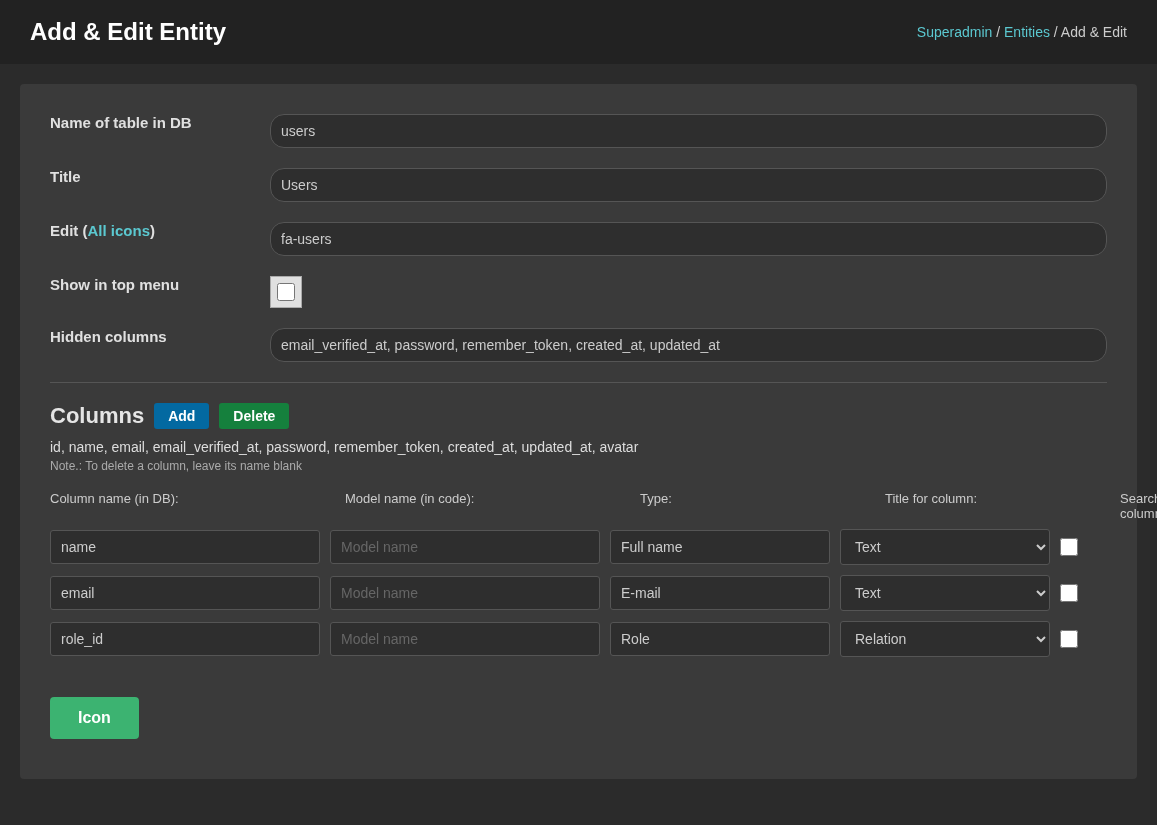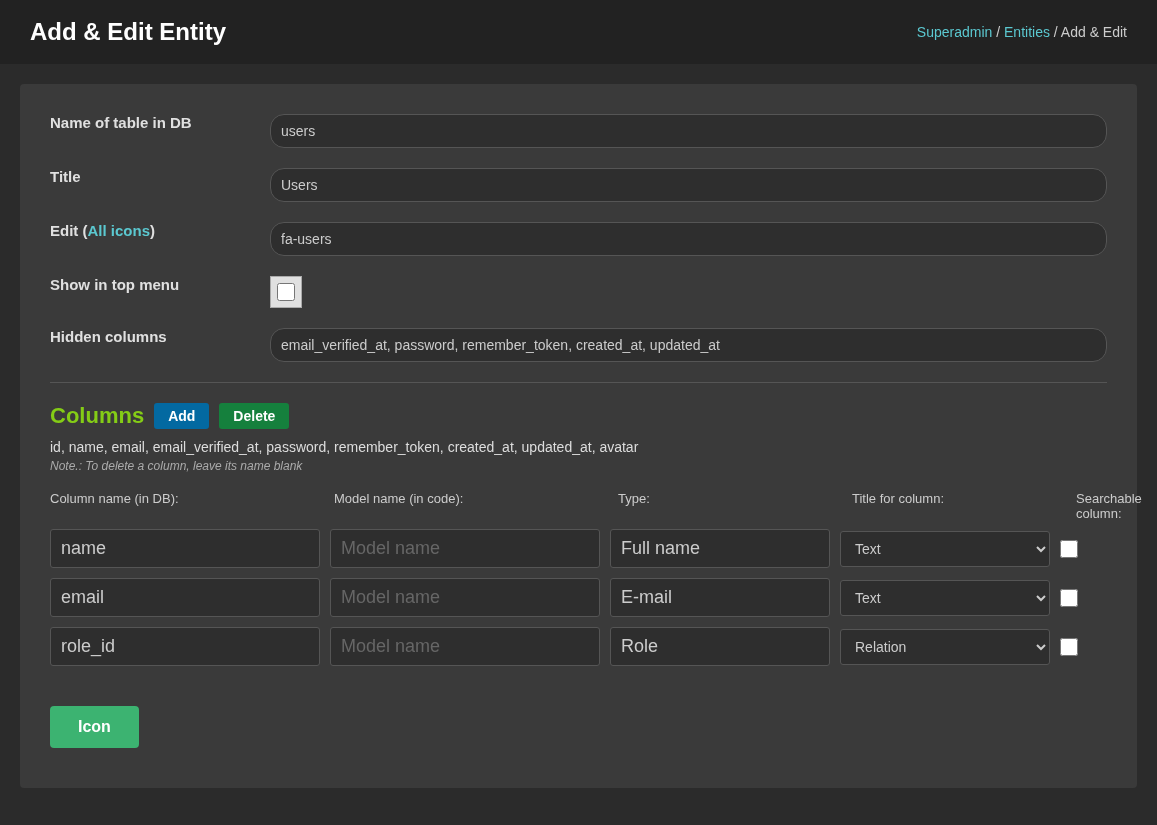--- a/index.html
+++ b/index.html
@@ -85,21 +85,21 @@
     }
     .columns-header {
       display: flex;
       align-items: center;
       gap: 10px;
       margin-bottom: 10px;
     }
     .columns-title {
       font-size: 22px;
       font-weight: bold;
-      color: #84cc16;
+      color: #e5e5e5;
     }
     .btn-add {
       background: #0369a1;
       color: #fff;
       border: none;
       padding: 5px 14px;
       border-radius: 3px;
       font-size: 14px;
       cursor: pointer;
       font-weight: bold;
@@ -115,46 +115,45 @@
       font-weight: bold;
     }
     .columns-list-text {
       font-size: 14px;
       color: #ddd;
       margin-bottom: 4px;
     }
     .columns-note {
       font-size: 12px;
       color: #aaa;
-      font-style: italic;
       margin-bottom: 18px;
     }
     .columns-table-header {
       display: grid;
       grid-template-columns: 270px 270px 220px 210px 1fr;
-      gap: 14px;
+      gap: 25px;
       margin-bottom: 8px;
     }
     .col-header-label {
       font-size: 13px;
       color: #ccc;
     }
     .columns-row {
       display: grid;
       grid-template-columns: 270px 270px 220px 210px 1fr;
       gap: 10px;
       margin-bottom: 10px;
       align-items: center;
     }
     .col-input {
       background: #2e2e2e;
       border: 1px solid #555;
       border-radius: 3px;
       color: #ccc;
-      font-size: 18px;
+      font-size: 14px;
       padding: 8px 10px;
       outline: none;
       width: 100%;
     }
     .col-input::placeholder { color: #666; }
     .col-select {
       background: #2e2e2e;
       border: 1px solid #555;
       border-radius: 3px;
       color: #ccc;

